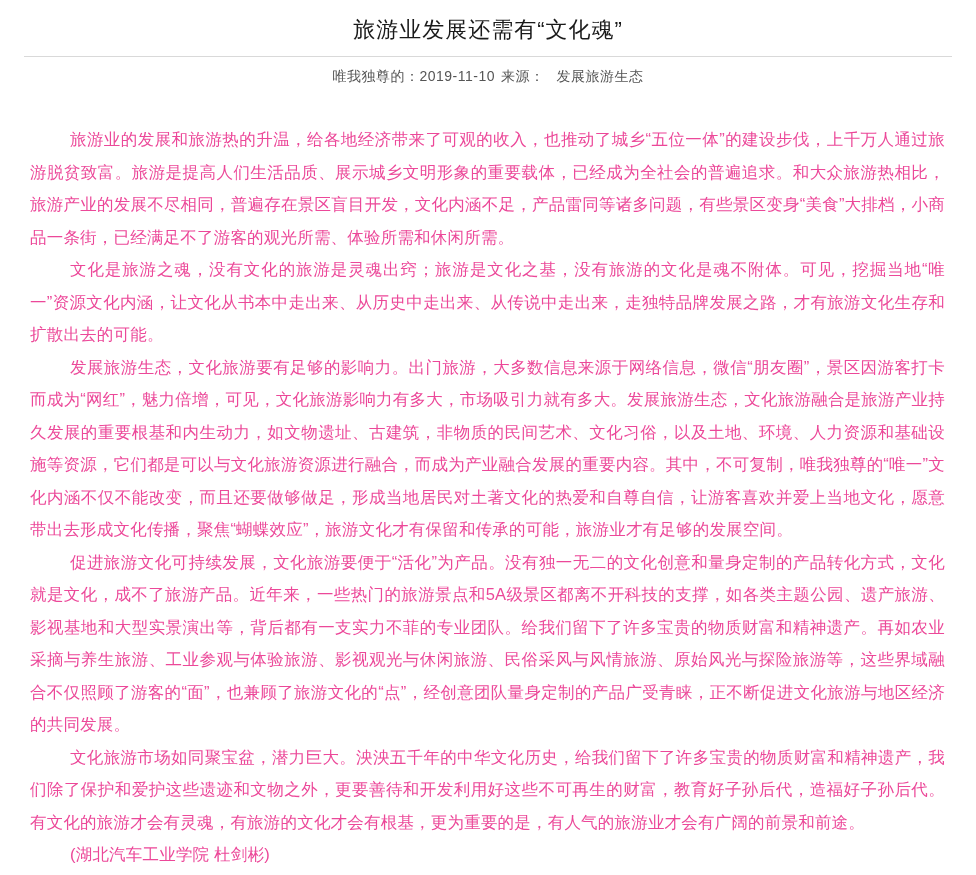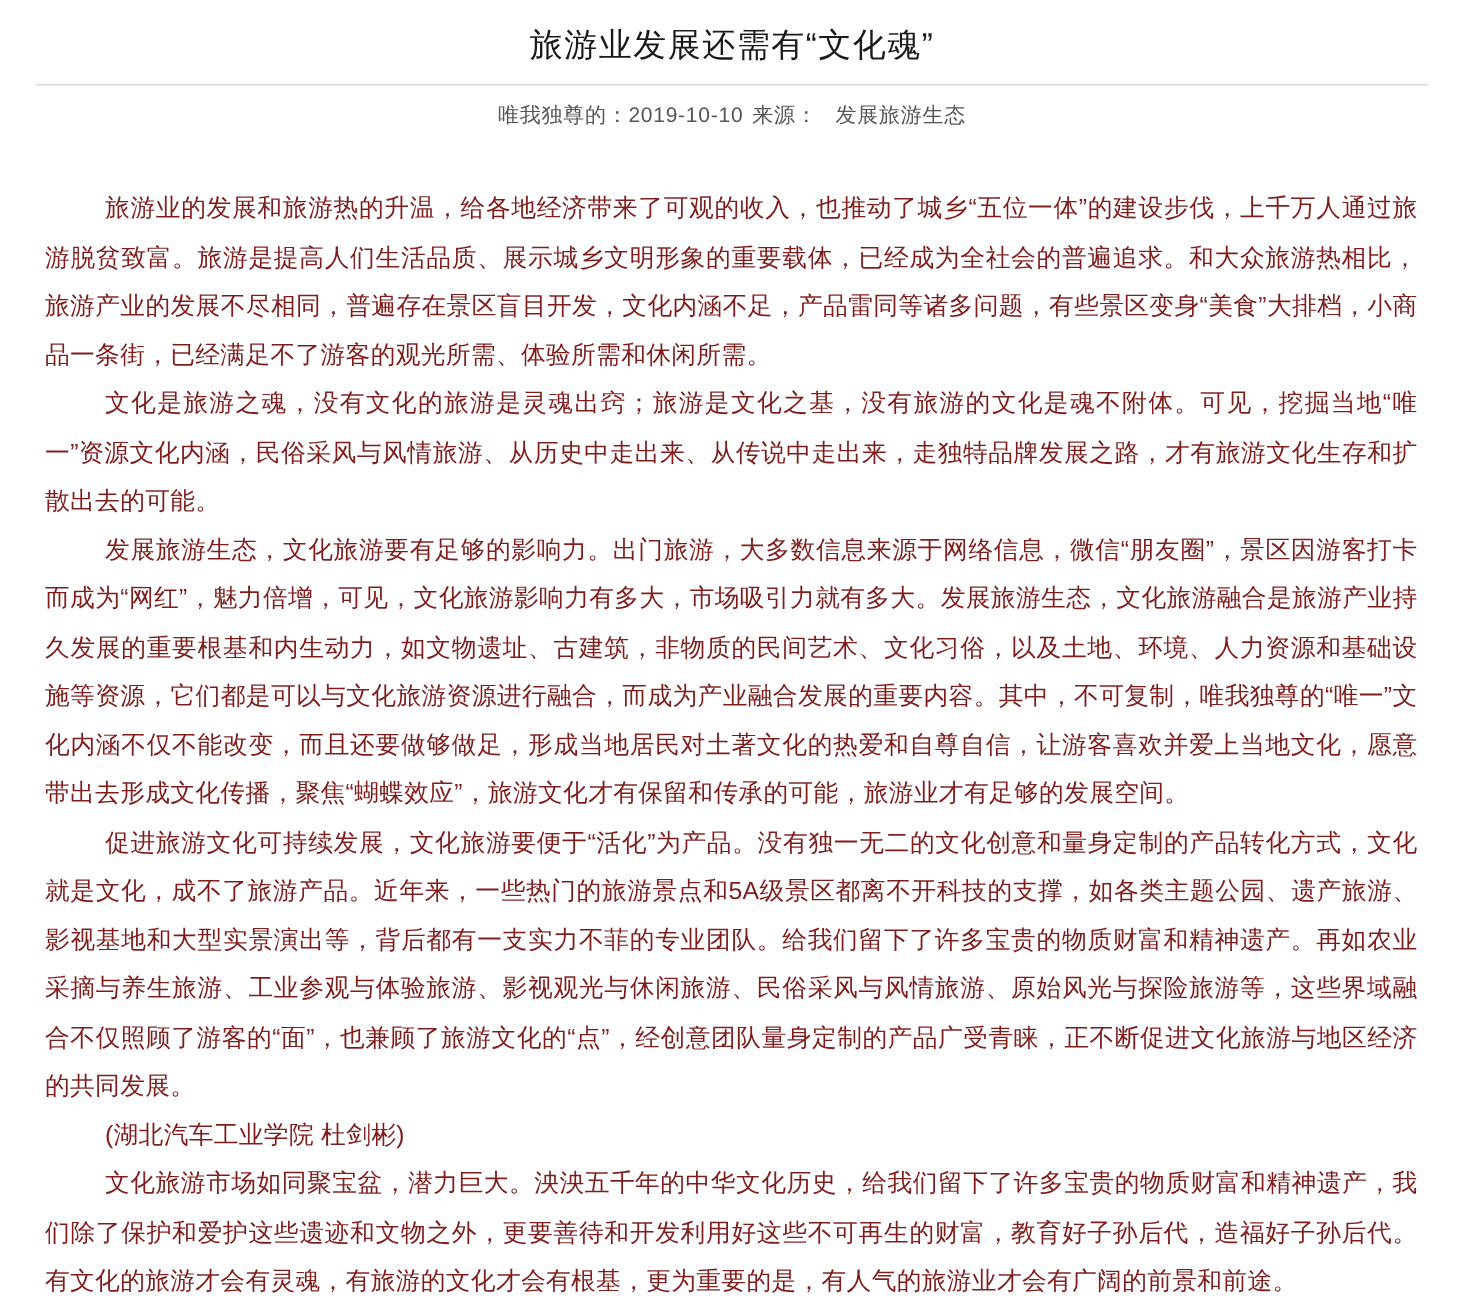--- a/index.html
+++ b/index.html
@@ -48,21 +48,21 @@
     display: inline-block;
     width: 12px;
   }
   .article-body {
     padding: 37px 31px 0 30px;
   }
   .article-body p {
     margin: 0;
     font-size: 16.5px;
     line-height: 32.5px;
-    color: #7f1d1d;
+    color: #ec4899;
     text-indent: 40px;
     text-align: justify;
     letter-spacing: 0.2px;
   }
   .editor-line {
     text-align: right;
     padding: 15px 26px 18px 0;
     font-size: 14px;
     color: #333333;
   }
@@ -70,27 +70,27 @@
 </head>
 <body>
 
 <div class="page">
 
   <h1 class="article-title">旅游业发展还需有“文化魂”</h1>
 
   <hr class="title-divider">
 
   <div class="article-meta">
-    <span>唯我独尊的：</span><span>2019-10-10</span><span class="meta-gap"></span><span>来源：</span><span class="source-gap"></span><span>发展旅游生态</span>
+    <span>唯我独尊的：</span><span>2019-11-10</span><span class="meta-gap"></span><span>来源：</span><span class="source-gap"></span><span>发展旅游生态</span>
   </div>
 
   <div class="article-body">
     <p>旅游业的发展和旅游热的升温，给各地经济带来了可观的收入，也推动了城乡“五位一体”的建设步伐，上千万人通过旅游脱贫致富。旅游是提高人们生活品质、展示城乡文明形象的重要载体，已经成为全社会的普遍追求。和大众旅游热相比，旅游产业的发展不尽相同，普遍存在景区盲目开发，文化内涵不足，产品雷同等诸多问题，有些景区变身“美食”大排档，小商品一条街，已经满足不了游客的观光所需、体验所需和休闲所需。</p>
-    <p>文化是旅游之魂，没有文化的旅游是灵魂出窍；旅游是文化之基，没有旅游的文化是魂不附体。可见，挖掘当地“唯一”资源文化内涵，民俗采风与风情旅游、从历史中走出来、从传说中走出来，走独特品牌发展之路，才有旅游文化生存和扩散出去的可能。</p>
+    <p>文化是旅游之魂，没有文化的旅游是灵魂出窍；旅游是文化之基，没有旅游的文化是魂不附体。可见，挖掘当地“唯一”资源文化内涵，让文化从书本中走出来、从历史中走出来、从传说中走出来，走独特品牌发展之路，才有旅游文化生存和扩散出去的可能。</p>
     <p>发展旅游生态，文化旅游要有足够的影响力。出门旅游，大多数信息来源于网络信息，微信“朋友圈”，景区因游客打卡而成为“网红”，魅力倍增，可见，文化旅游影响力有多大，市场吸引力就有多大。发展旅游生态，文化旅游融合是旅游产业持久发展的重要根基和内生动力，如文物遗址、古建筑，非物质的民间艺术、文化习俗，以及土地、环境、人力资源和基础设施等资源，它们都是可以与文化旅游资源进行融合，而成为产业融合发展的重要内容。其中，不可复制，唯我独尊的“唯一”文化内涵不仅不能改变，而且还要做够做足，形成当地居民对土著文化的热爱和自尊自信，让游客喜欢并爱上当地文化，愿意带出去形成文化传播，聚焦“蝴蝶效应”，旅游文化才有保留和传承的可能，旅游业才有足够的发展空间。</p>
     <p>促进旅游文化可持续发展，文化旅游要便于“活化”为产品。没有独一无二的文化创意和量身定制的产品转化方式，文化就是文化，成不了旅游产品。近年来，一些热门的旅游景点和5A级景区都离不开科技的支撑，如各类主题公园、遗产旅游、影视基地和大型实景演出等，背后都有一支实力不菲的专业团队。给我们留下了许多宝贵的物质财富和精神遗产。再如农业采摘与养生旅游、工业参观与体验旅游、影视观光与休闲旅游、民俗采风与风情旅游、原始风光与探险旅游等，这些界域融合不仅照顾了游客的“面”，也兼顾了旅游文化的“点”，经创意团队量身定制的产品广受青睐，正不断促进文化旅游与地区经济的共同发展。</p>
+    <p>文化旅游市场如同聚宝盆，潜力巨大。泱泱五千年的中华文化历史，给我们留下了许多宝贵的物质财富和精神遗产，我们除了保护和爱护这些遗迹和文物之外，更要善待和开发利用好这些不可再生的财富，教育好子孙后代，造福好子孙后代。有文化的旅游才会有灵魂，有旅游的文化才会有根基，更为重要的是，有人气的旅游业才会有广阔的前景和前途。</p>
     <p>(湖北汽车工业学院 杜剑彬)</p>
-    <p>文化旅游市场如同聚宝盆，潜力巨大。泱泱五千年的中华文化历史，给我们留下了许多宝贵的物质财富和精神遗产，我们除了保护和爱护这些遗迹和文物之外，更要善待和开发利用好这些不可再生的财富，教育好子孙后代，造福好子孙后代。有文化的旅游才会有灵魂，有旅游的文化才会有根基，更为重要的是，有人气的旅游业才会有广阔的前景和前途。</p>
   </div>
 
   <div class="editor-line">[责任编辑：任紫薇]</div>
 
 </div>
 
 </body></html>

